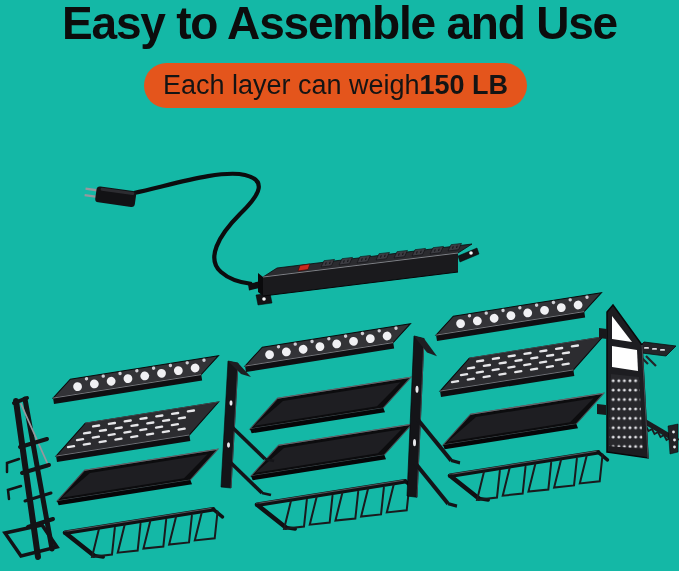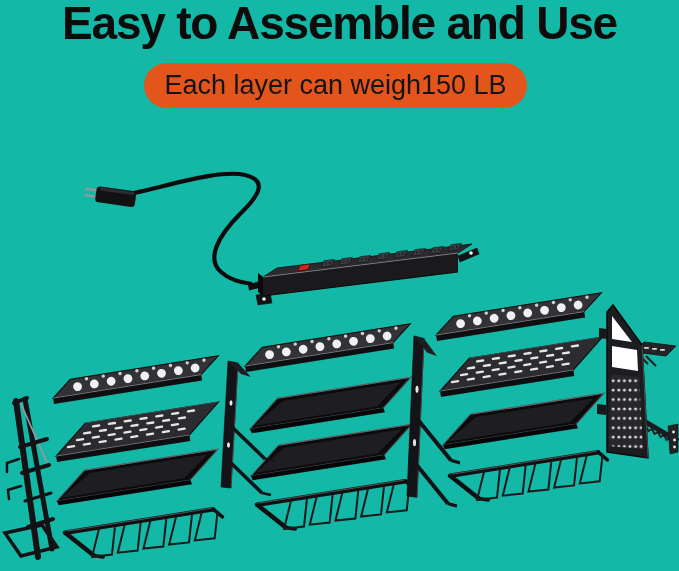--- a/index.html
+++ b/index.html
@@ -3,21 +3,21 @@
 <meta charset="utf-8">
 <style>
   html,body{margin:0;padding:0;background:#ffffff;}
   .canvas{position:relative;width:679px;height:571px;background:#14b8a6;overflow:hidden;
           font-family:"Liberation Sans",sans-serif;}
   .headline{position:absolute;top:-6px;left:0;width:679px;text-align:center;
             font-size:46px;font-weight:700;letter-spacing:-1.2px;color:#0c0c0c;line-height:58px;}
   .badge{position:absolute;top:63px;left:144px;width:383px;height:45px;background:#e4551c;
          border-radius:23px;display:flex;align-items:center;justify-content:center;
          color:#141414;font-size:27px;}
-  .badge .bold{font-weight:400;}
+  .badge .bold{font-weight:700;}
   .art{position:absolute;top:0;left:0;}
 </style>
 </head>
 <body>
 
 <div class="canvas">
 
   <div class="headline">Easy to Assemble and Use</div>
 
   <div class="badge">

